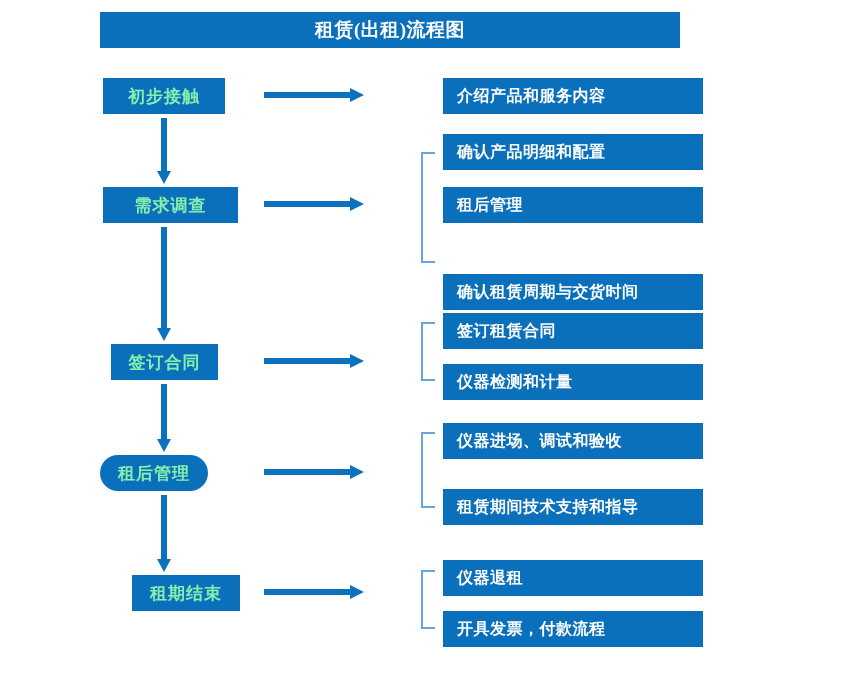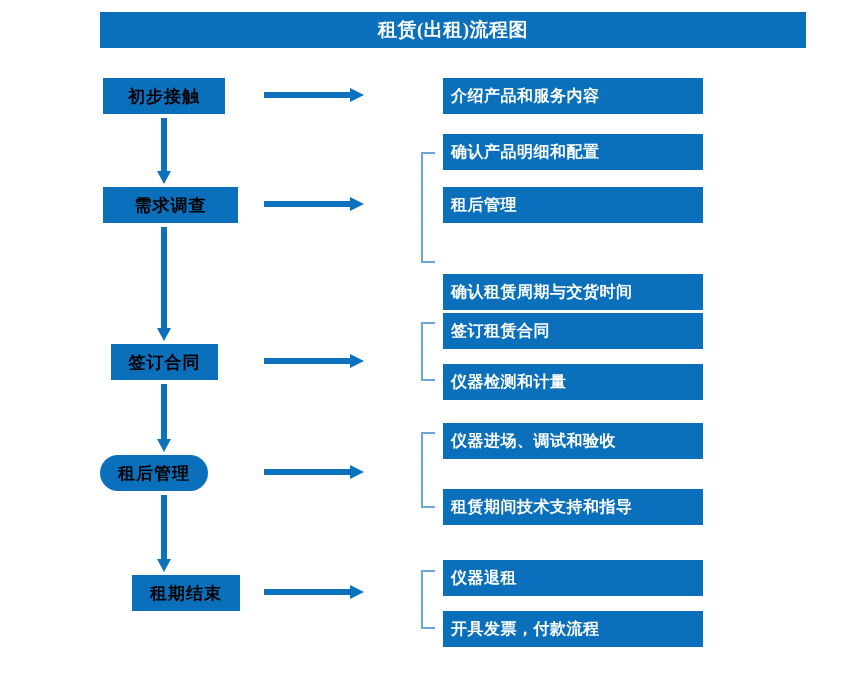--- a/index.html
+++ b/index.html
@@ -16,59 +16,59 @@
     height: 688px;
     background: #ffffff;
     overflow: hidden;
   }
 
   
   .title-bar {
     position: absolute;
     left: 100px;
     top: 12px;
-    width: 706px;
+    width: 580px;
     height: 36px;
     background: #0b70bc;
     color: #ffffff;
     display: flex;
     align-items: center;
     justify-content: center;
     font-size: 19px;
     font-weight: bold;
     letter-spacing: 0.5px;
   }
 
   
   .stage-box {
     position: absolute;
     height: 36px;
     background: #0b70bc;
-    color: #000000;
+    color: #86efac;
     display: flex;
     align-items: center;
     justify-content: center;
     font-size: 17px;
     font-weight: bold;
     letter-spacing: 1px;
   }
 
   
   .detail-box {
     position: absolute;
     left: 443px;
     width: 260px;
     height: 36px;
     background: #0b70bc;
     color: #ffffff;
     display: flex;
     align-items: center;
     font-size: 16px;
     font-weight: bold;
-    padding-left: 8px;
+    padding-left: 14px;
     box-sizing: border-box;
     letter-spacing: 0.5px;
   }
 
   
   .h-arrow {
     position: absolute;
     left: 264px;
     width: 100px;
     height: 14px;

